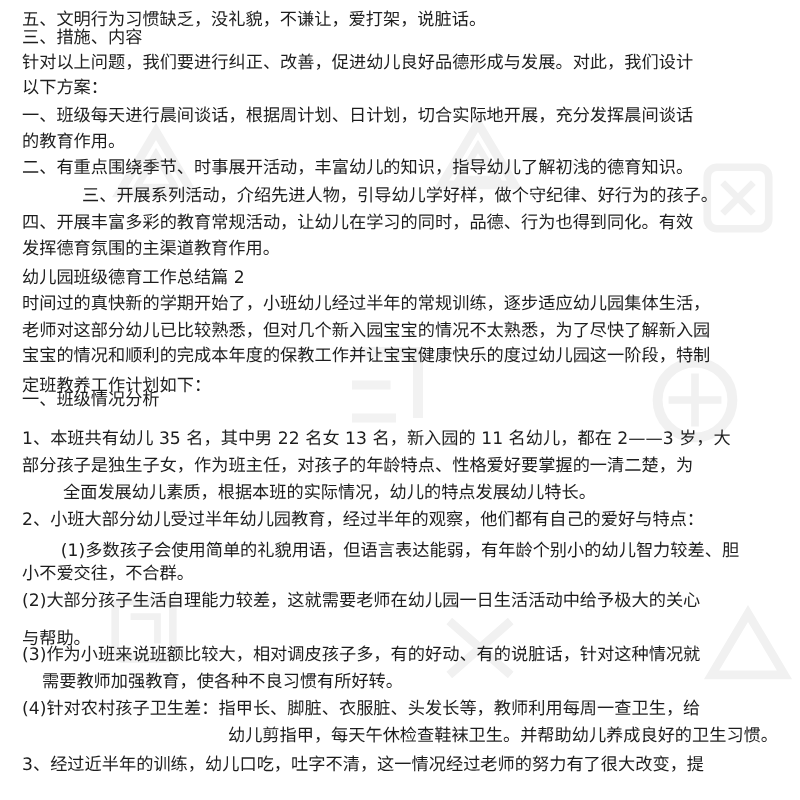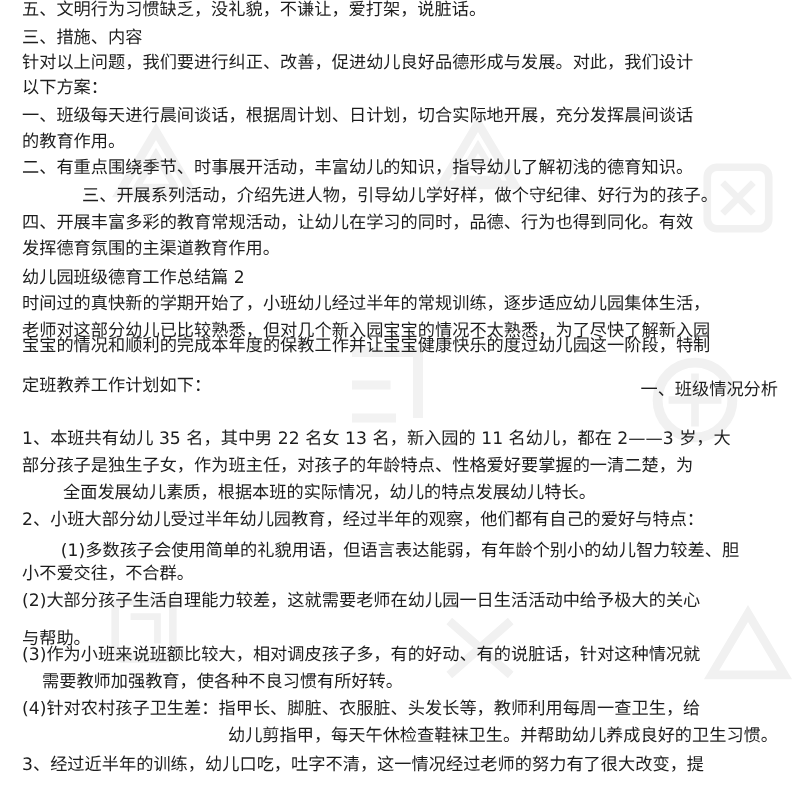--- a/index.html
+++ b/index.html
@@ -106,36 +106,36 @@
       </svg>
     </div>
     <div class="wm" style="left:700px; top:600px;">
       <svg width="96" height="96" viewBox="0 0 100 100" aria-hidden="true">
         <path d="M12 78 L50 14 L88 78 Z" fill="none" stroke="#f1f1f1" stroke-width="9"></path>
       </svg>
     </div>
   </div>
 
   <div id="doc-body">
-    <div class="doc-line" style="top:2px;">五、文明行为习惯缺乏，没礼貌，不谦让，爱打架，说脏话。</div>
+    <div class="doc-line" style="top:12px;">五、文明行为习惯缺乏，没礼貌，不谦让，爱打架，说脏话。</div>
     <div class="doc-line" style="top:30px;">三、措施、内容</div>
     <div class="doc-line just" style="top:55px;">针对以上问题，我们要进行纠正、改善，促进幼儿良好品德形成与发展。对此，我们设计</div>
     <div class="doc-line" style="top:80px;">以下方案：</div>
     <div class="doc-line just" style="top:108px;">一、班级每天进行晨间谈话，根据周计划、日计划，切合实际地开展，充分发挥晨间谈话</div>
     <div class="doc-line" style="top:134px;">的教育作用。</div>
     <div class="doc-line just" style="top:160px;">二、有重点围绕季节、时事展开活动，丰富幼儿的知识，指导幼儿了解初浅的德育知识。</div>
     <div class="doc-line" style="top:188px;text-align:center;">三、开展系列活动，介绍先进人物，引导幼儿学好样，做个守纪律、好行为的孩子。</div>
     <div class="doc-line just" style="top:215px;">四、开展丰富多彩的教育常规活动，让幼儿在学习的同时，品德、行为也得到同化。有效</div>
     <div class="doc-line" style="top:241px;">发挥德育氛围的主渠道教育作用。</div>
     <div class="doc-line" style="top:270px;">幼儿园班级德育工作总结篇 2</div>
     <div class="doc-line just" style="top:296px;">时间过的真快新的学期开始了，小班幼儿经过半年的常规训练，逐步适应幼儿园集体生活，</div>
     <div class="doc-line just" style="top:323px;">老师对这部分幼儿已比较熟悉，但对几个新入园宝宝的情况不太熟悉，为了尽快了解新入园</div>
-    <div class="doc-line just" style="top:338px;">宝宝的情况和顺利的完成本年度的保教工作并让宝宝健康快乐的度过幼儿园这一阶段，特制</div>
+    <div class="doc-line just" style="top:348px;">宝宝的情况和顺利的完成本年度的保教工作并让宝宝健康快乐的度过幼儿园这一阶段，特制</div>
     <div class="doc-line" style="top:377px;font-family:Liberation Serif, serif;">定班教养工作计划如下：</div>
-    <div class="doc-line" style="top:382px;text-align:right;">一、班级情况分析</div>
+    <div class="doc-line" style="top:392px;">一、班级情况分析</div>
     <div class="doc-line just" style="top:431px;">1、本班共有幼儿 35 名，其中男 22 名女 13 名，新入园的 11 名幼儿，都在 2——3 岁，大</div>
     <div class="doc-line just" style="top:458px;">部分孩子是独生子女，作为班主任，对孩子的年龄特点、性格爱好要掌握的一清二楚，为</div>
     <div class="doc-line" style="top:485px;margin-left:41px;">全面发展幼儿素质，根据本班的实际情况，幼儿的特点发展幼儿特长。</div>
     <div class="doc-line just" style="top:512px;">2、小班大部分幼儿受过半年幼儿园教育，经过半年的观察，他们都有自己的爱好与特点：</div>
     <div class="doc-line just" style="top:543px;text-align:center;">(1)多数孩子会使用简单的礼貌用语，但语言表达能弱，有年龄个别小的幼儿智力较差、胆</div>
     <div class="doc-line" style="top:566px;">小不爱交往，不合群。</div>
     <div class="doc-line just" style="top:593px;">(2)大部分孩子生活自理能力较差，这就需要老师在幼儿园一日生活活动中给予极大的关心</div>
     <div class="doc-line" style="top:620px;margin-top:11px;">与帮助。</div>
     <div class="doc-line just" style="top:647px;">(3)作为小班来说班额比较大，相对调皮孩子多，有的好动、有的说脏话，针对这种情况就</div>
     <div class="doc-line" style="top:674px;margin-left:20px;">需要教师加强教育，使各种不良习惯有所好转。</div>

